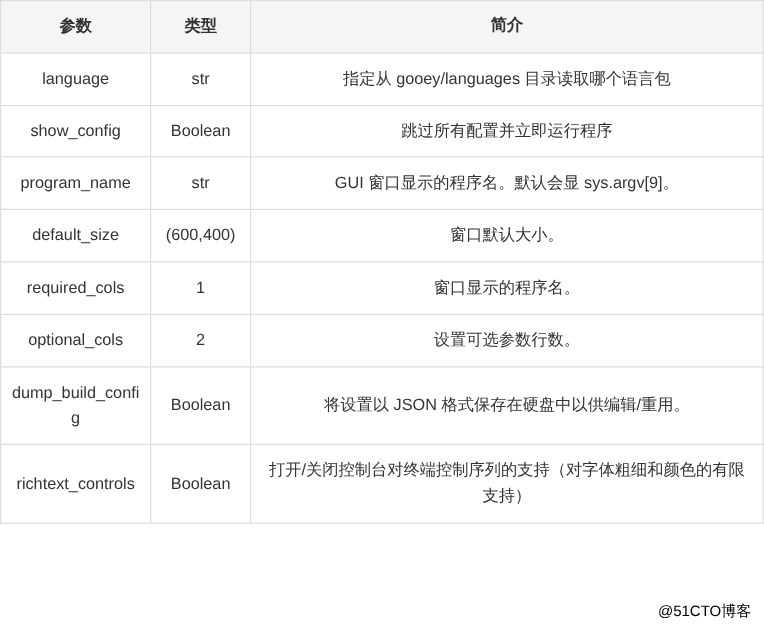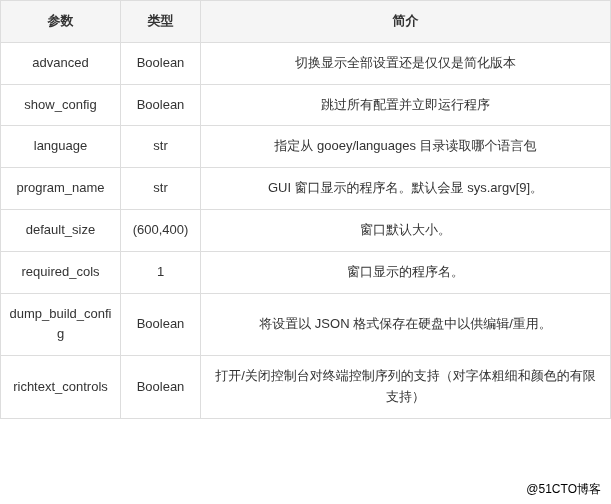--- a/index.html
+++ b/index.html
@@ -23,21 +23,21 @@
     word-wrap: break-word;
     line-height: 1.6;
   }
   th {
     background: #f5f5f5;
     font-weight: bold;
     color: #333;
   }
   .col-param { width: 120px; }
   .col-type { width: 80px; }
-  .col-desc { width: auto; }
+  .col-desc { width: auto; font-family: Liberation Mono, monospace; }
   .watermark {
     position: absolute;
     right: 10px;
     bottom: 6px;
     color: #000000;
     font-size: 12px;
   }
   .wrap { position: relative; width: 611px; height: 504px; }
 </style>
 </head>
@@ -47,50 +47,50 @@
 <table>
   <thead>
     <tr>
       <th class="col-param">参数</th>
       <th class="col-type">类型</th>
       <th class="col-desc">简介</th>
     </tr>
   </thead>
   <tbody>
     <tr>
-      <td>advanced</td>
-      <td>Boolean</td>
-      <td>切换显示全部设置还是仅仅是简化版本</td>
+      <td>language</td>
+      <td>str</td>
+      <td>指定从 gooey/languages 目录读取哪个语言包</td>
     </tr>
     <tr>
       <td>show_config</td>
       <td>Boolean</td>
       <td>跳过所有配置并立即运行程序</td>
-    </tr>
-    <tr>
-      <td>language</td>
-      <td>str</td>
-      <td>指定从 gooey/languages 目录读取哪个语言包</td>
     </tr>
     <tr>
       <td>program_name</td>
       <td>str</td>
       <td>GUI 窗口显示的程序名。默认会显 sys.argv[9]。</td>
     </tr>
     <tr>
       <td>default_size</td>
       <td>(600,400)</td>
       <td>窗口默认大小。</td>
     </tr>
     <tr>
       <td>required_cols</td>
       <td>1</td>
       <td>窗口显示的程序名。</td>
     </tr>
     <tr>
+      <td>optional_cols</td>
+      <td>2</td>
+      <td>设置可选参数行数。</td>
+    </tr>
+    <tr>
       <td>dump_build_config</td>
       <td>Boolean</td>
       <td>将设置以 JSON 格式保存在硬盘中以供编辑/重用。</td>
     </tr>
     <tr>
       <td>richtext_controls</td>
       <td>Boolean</td>
       <td>打开/关闭控制台对终端控制序列的支持（对字体粗细和颜色的有限支持）</td>
     </tr>
   </tbody>

